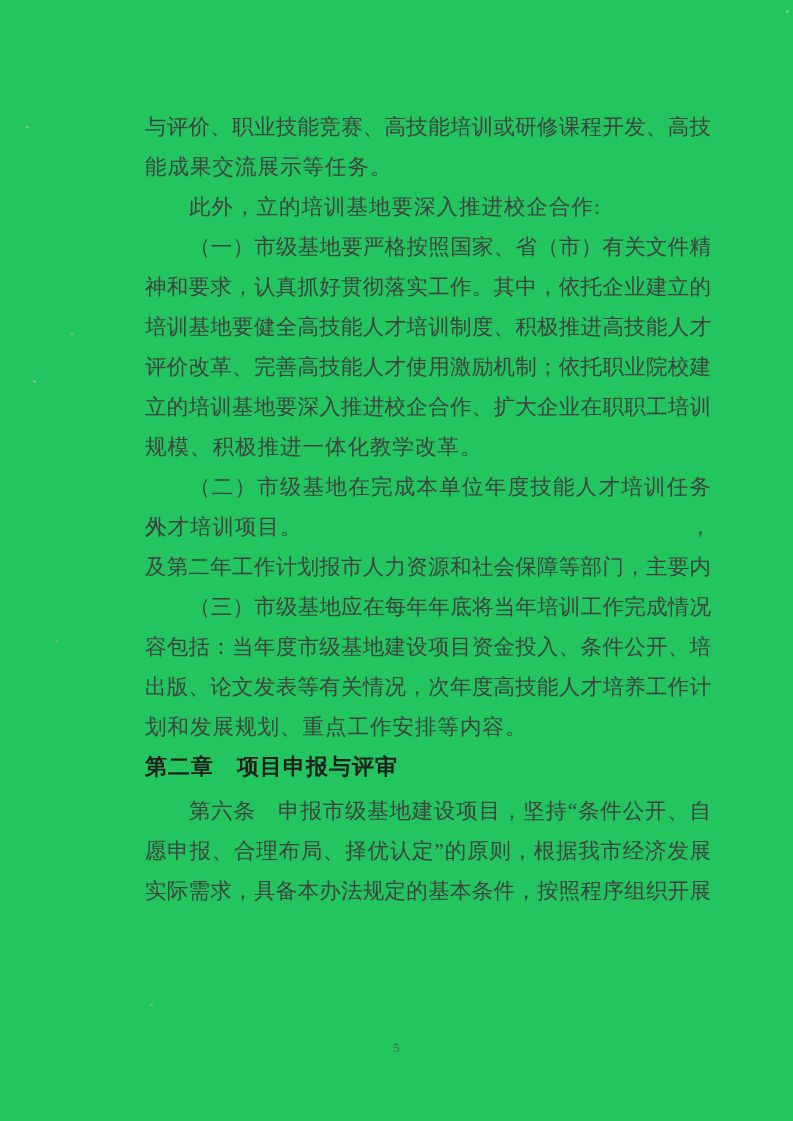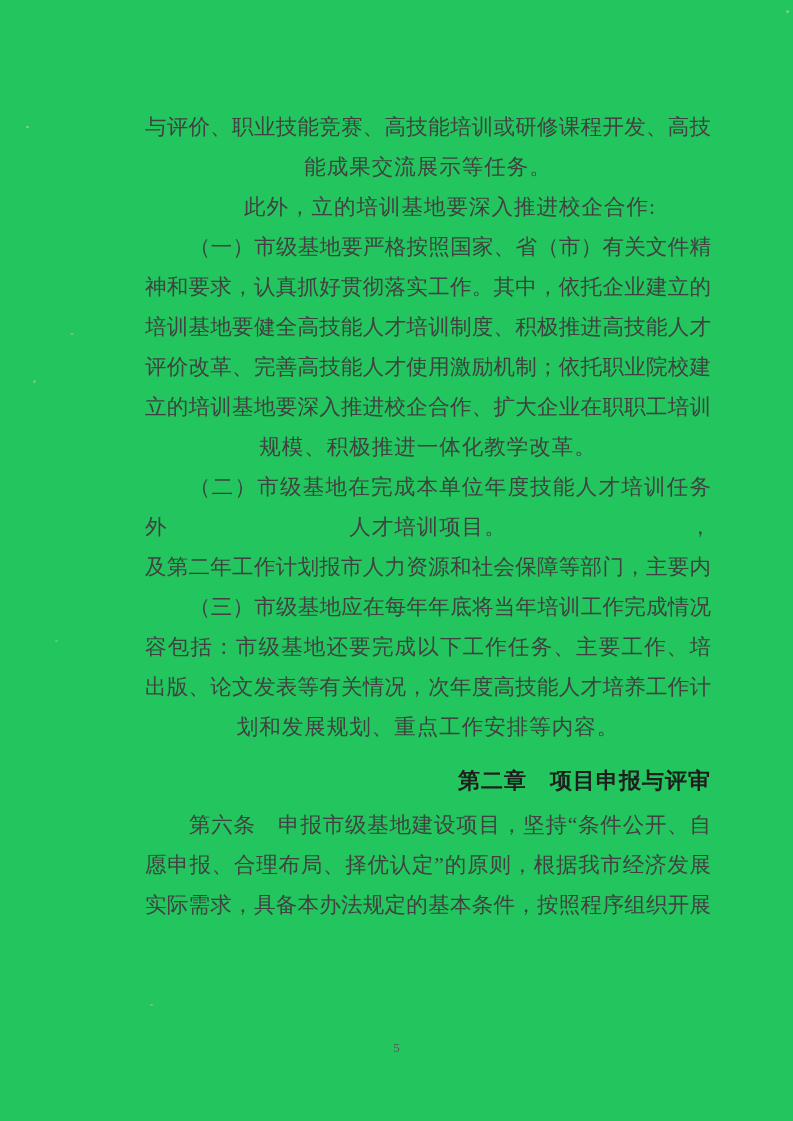--- a/index.html
+++ b/index.html
@@ -25,27 +25,27 @@
     color:#414141;
     text-rendering:optimizeLegibility;
   }
   .line.full{
     white-space:normal;
     text-align:justify;
     text-align-last:justify;
     -moz-text-align-last:justify;
   }
   .line.indent{ text-indent:44px; }
-  .line.short{ text-align:center; letter-spacing:1px; }
+  .line.short{ text-align:left; letter-spacing:1px; }
   .chapter-heading{
     height:40px;
     line-height:40px;
-    margin-top:14px;
+    margin-top:0;
     margin-bottom:4px;
-    text-align:right;
+    text-align:left;
     font-family:"Liberation Sans","DejaVu Sans",sans-serif;
     font-weight:bold;
     font-size:22px;
     color:#1e1e1e;
     letter-spacing:1px;
   }
   .page-number{
     position:absolute;
     left:0;right:0;
     top:1040px;
@@ -86,21 +86,21 @@
     <div class="line full indent">（一）市级基地要严格按照国家、省（市）有关文件精</div>
     <div class="line full">神和要求，认真抓好贯彻落实工作。其中，依托企业建立的</div>
     <div class="line full">培训基地要健全高技能人才培训制度、积极推进高技能人才</div>
     <div class="line full">评价改革、完善高技能人才使用激励机制；依托职业院校建</div>
     <div class="line full">立的培训基地要深入推进校企合作、扩大企业在职职工培训</div>
     <div class="line short">规模、积极推进一体化教学改革。</div>
     <div class="line full indent">（二）市级基地在完成本单位年度技能人才培训任务外，</div>
     <div class="line short">人才培训项目。</div>
     <div class="line full">及第二年工作计划报市人力资源和社会保障等部门，主要内</div>
     <div class="line full indent">（三）市级基地应在每年年底将当年培训工作完成情况</div>
-    <div class="line full">容包括：市级基地还要完成以下工作任务、主要工作、培</div>
+    <div class="line full">容包括：当年度市级基地建设项目资金投入、条件公开、培</div>
     <div class="line full">出版、论文发表等有关情况，次年度高技能人才培养工作计</div>
     <div class="line short">划和发展规划、重点工作安排等内容。</div>
 
     <div class="chapter-heading">第二章　项目申报与评审</div>
 
     <div class="line full indent">第六条　申报市级基地建设项目，坚持“条件公开、自</div>
     <div class="line full">愿申报、合理布局、择优认定”的原则，根据我市经济发展</div>
     <div class="line full">实际需求，具备本办法规定的基本条件，按照程序组织开展</div>
   </div>
 

